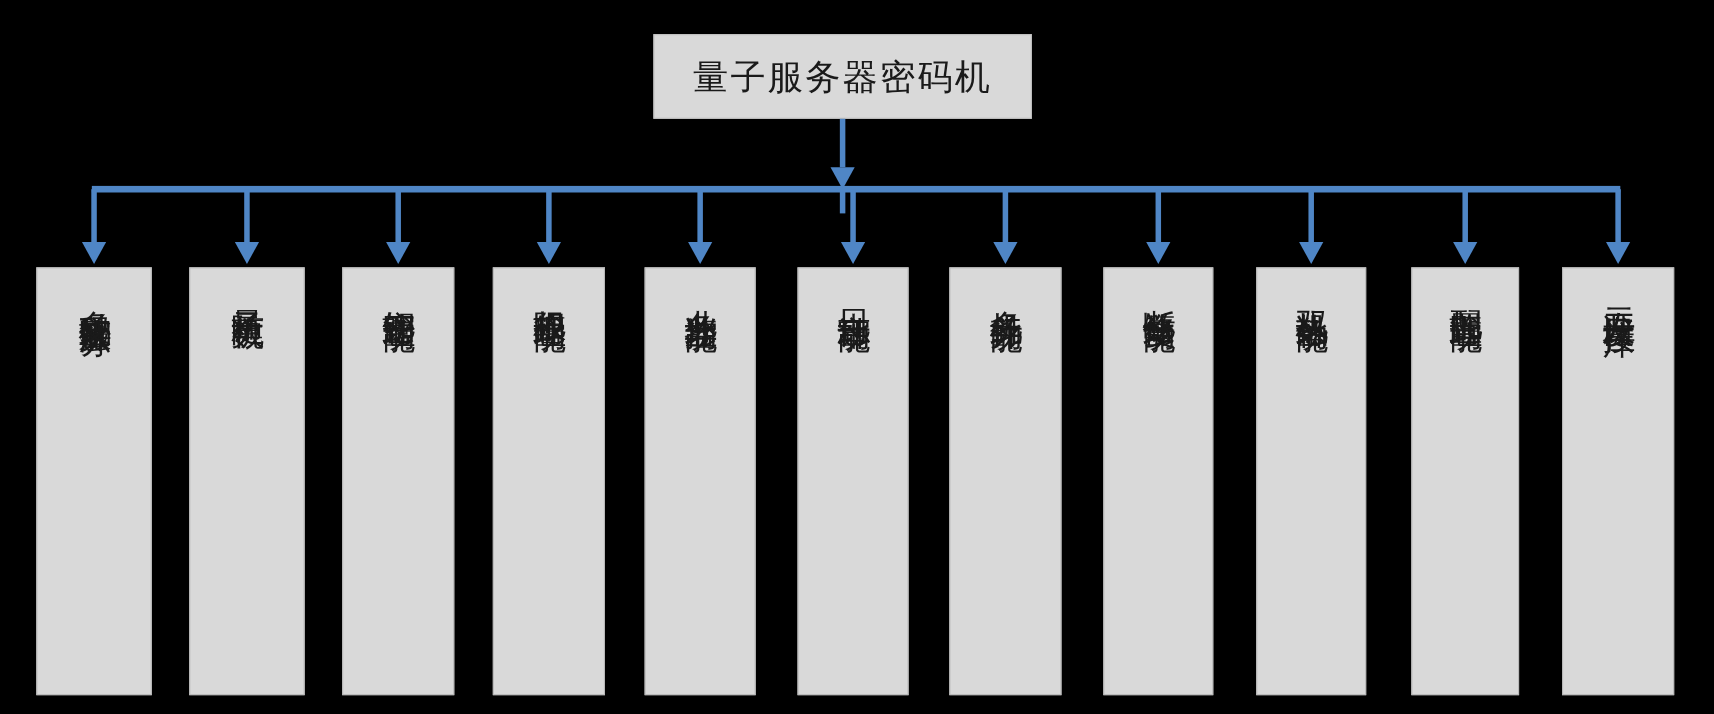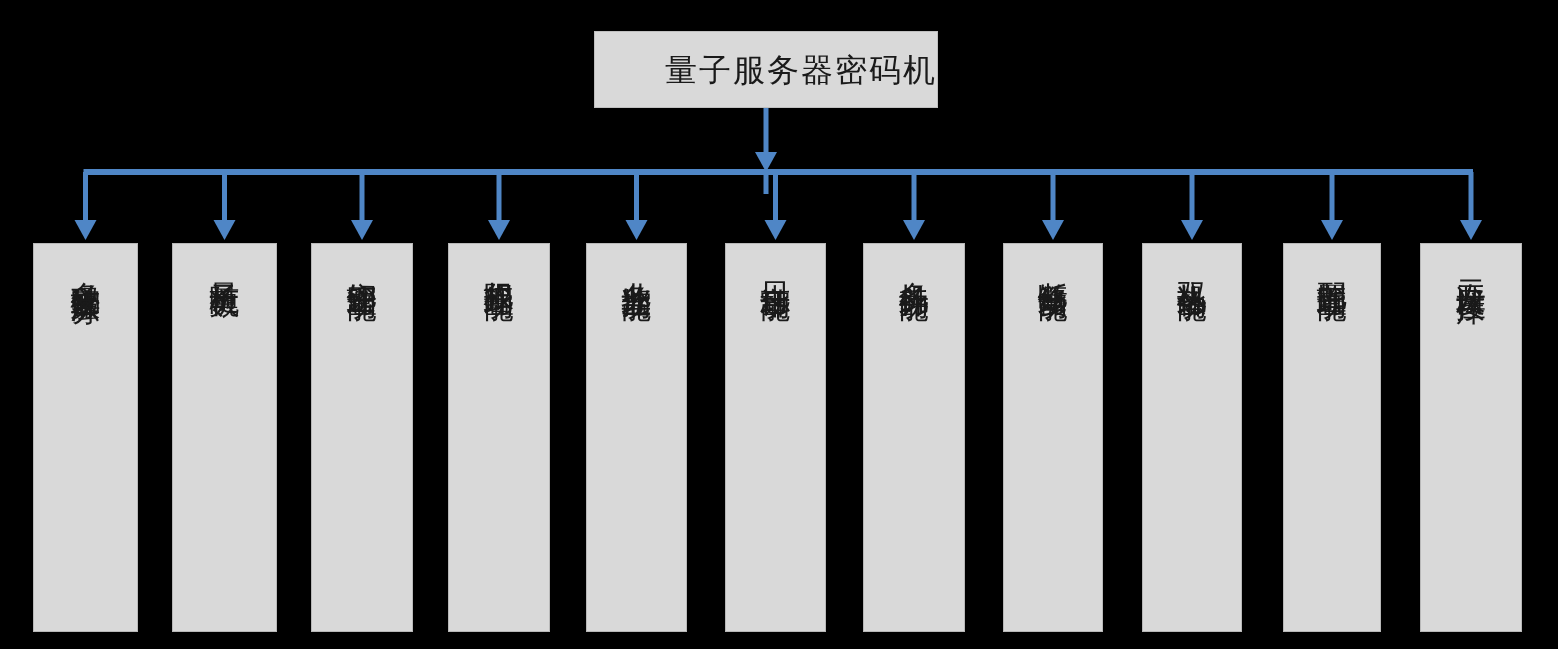--- a/index.html
+++ b/index.html
@@ -21,21 +21,21 @@
     position: absolute;
     left: 594px;
     top: 31px;
     width: 344px;
     height: 77px;
     background: #d9d9d9;
     border: 1px solid #bfbfbf;
     box-sizing: border-box;
     display: flex;
     align-items: center;
-    justify-content: flex-end;
+    justify-content: center;
   }
   .root-label {
     font-size: 32px;
     color: #1a1a1a;
     letter-spacing: 2px;
     line-height: 1;
     white-space: nowrap;
   }
 
   

